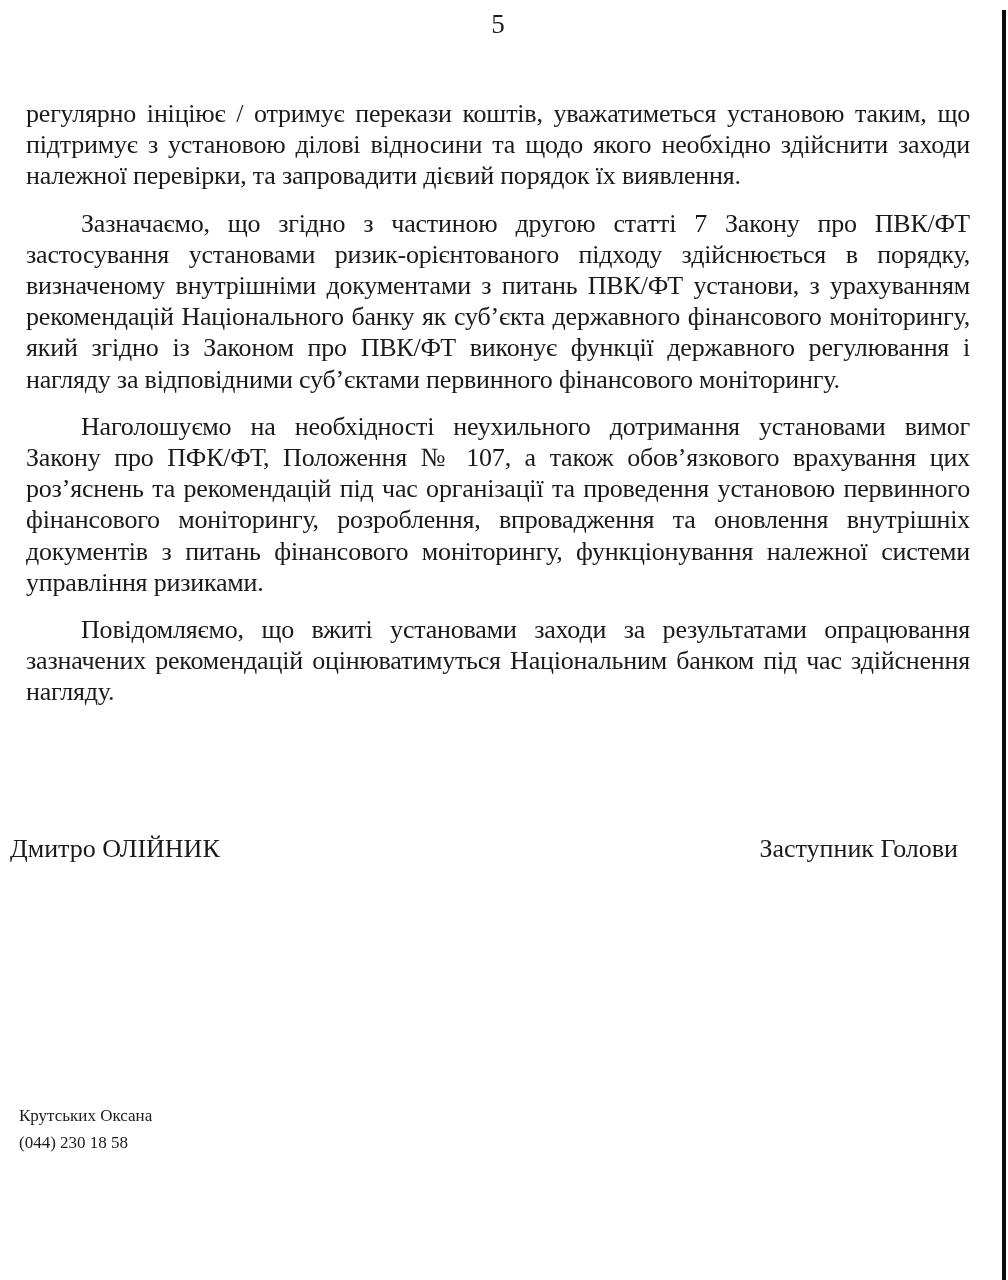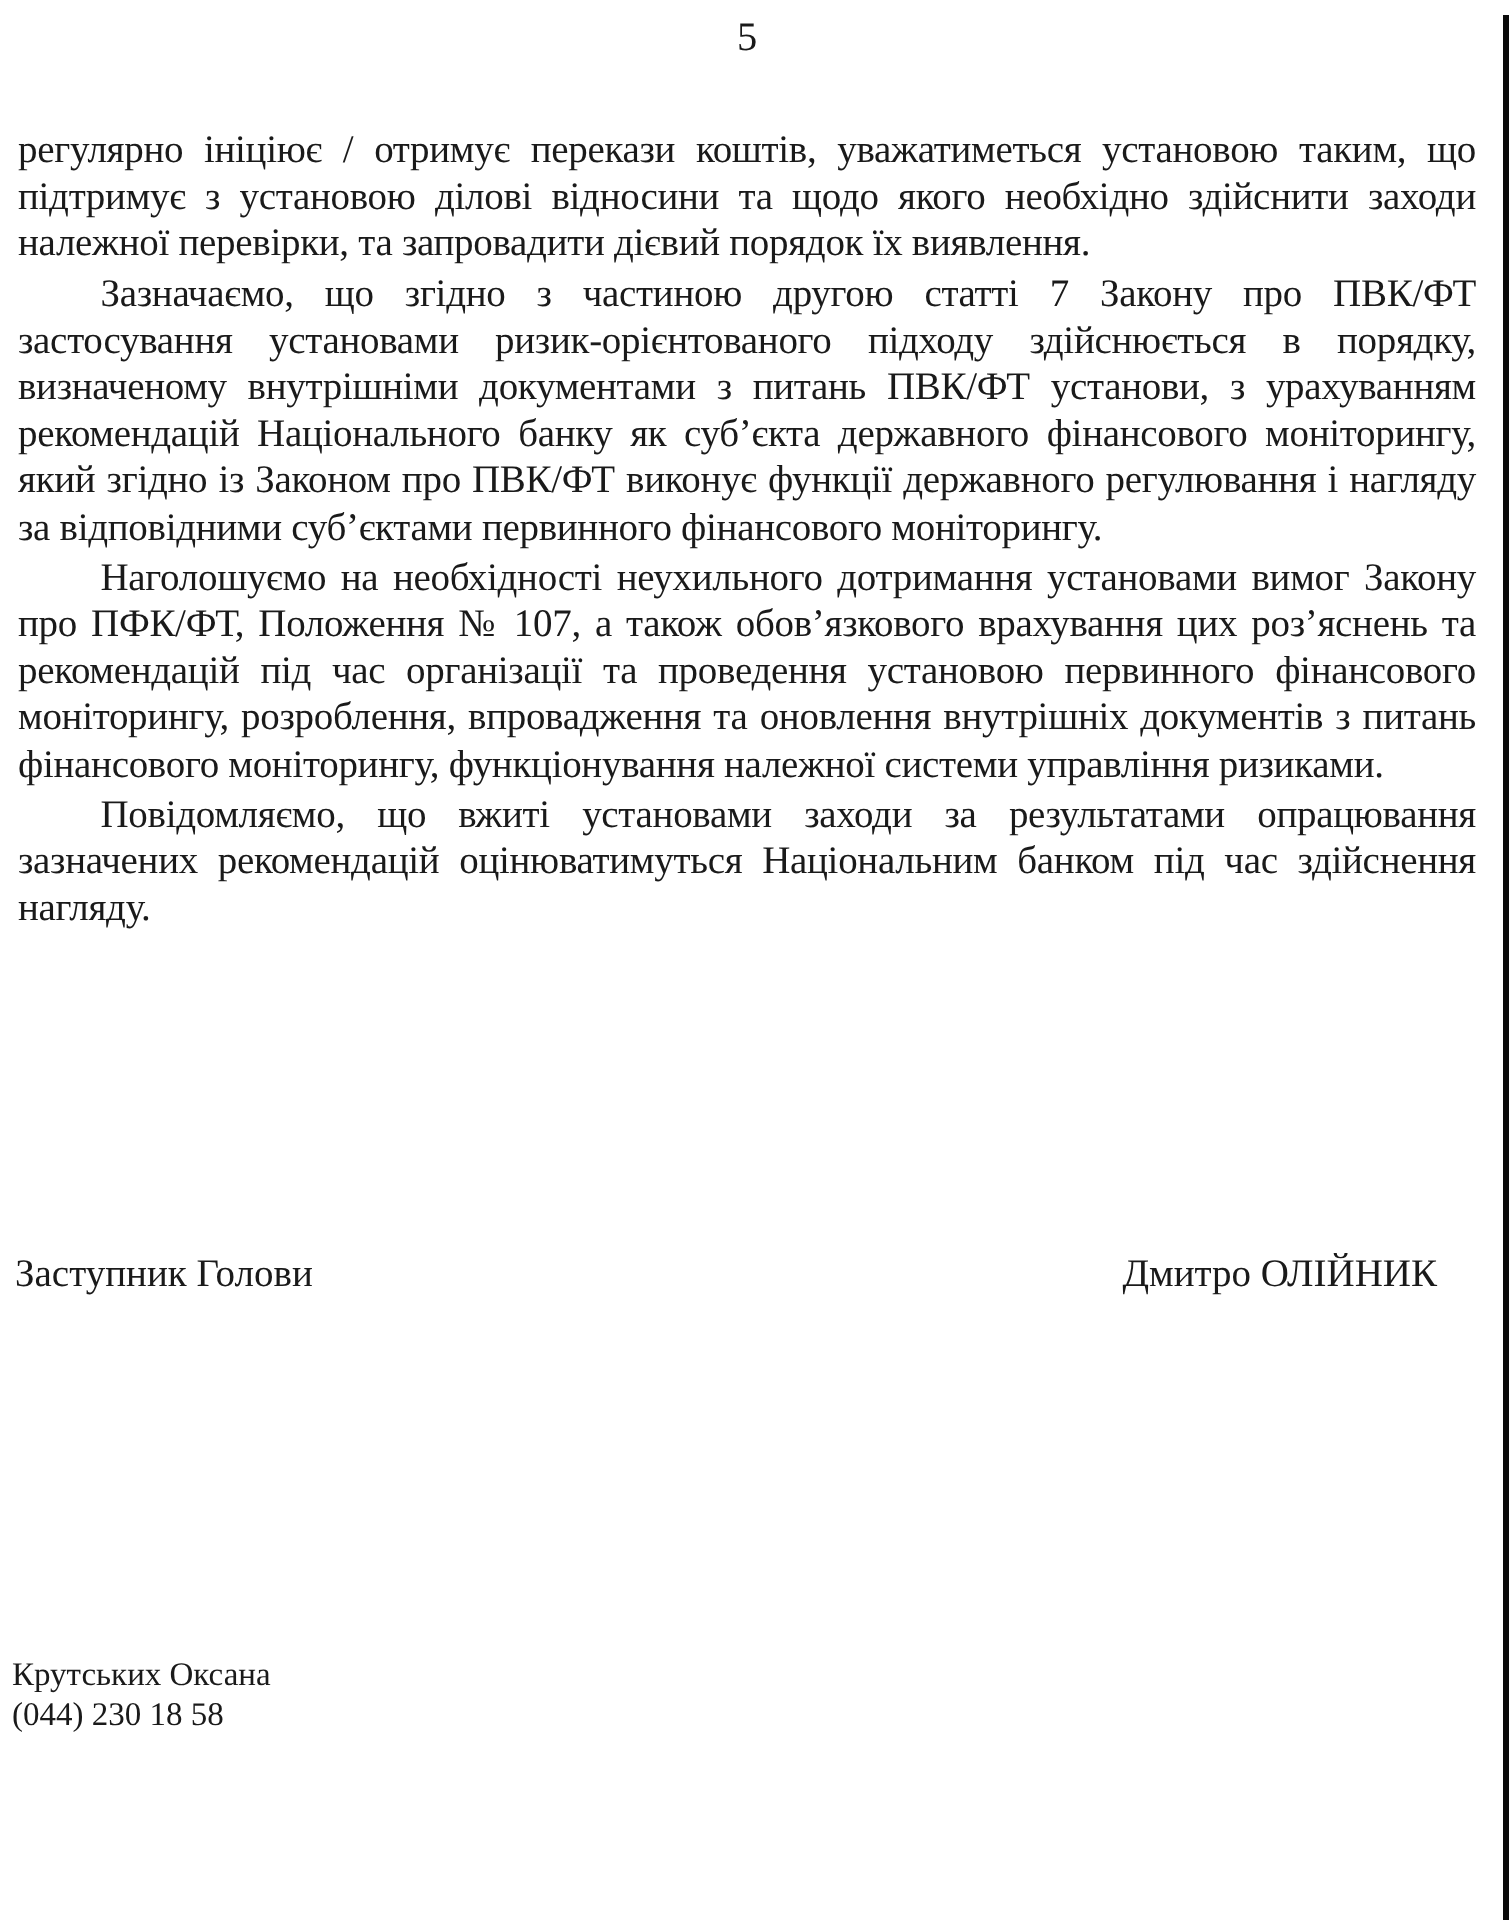--- a/index.html
+++ b/index.html
@@ -38,21 +38,21 @@
     position: absolute;
     top: 82px;
     left: 10px;
     width: 976px;
     font-size: 26px;
     line-height: 31.2px;
     text-align: justify;
     letter-spacing: -0.2px;
   }
   .content p {
-    margin: 2px;
+    margin: 16px;
     padding: 0;
     text-indent: 55px;
   }
   .content p.no-indent {
     text-indent: 0;
   }
   .signature-row {
     position: absolute;
     top: 833px;
     left: 10px;
@@ -60,44 +60,44 @@
     padding-right: 28px;
     box-sizing: border-box;
     display: flex;
     justify-content: space-between;
     font-size: 26px;
     line-height: 31px;
   }
   .footer {
     position: absolute;
     top: 1102px;
-    left: 8px;
-    font-size: 22px;
+    left: 19px;
+    font-size: 17px;
     line-height: 27px;
   }
 </style>
 </head>
 <body>
 
 <div class="doc">
 
   <div class="edge-right"></div>
 
   <div class="pageno">5</div>
 
   <div class="content">
       <p class="no-indent">регулярно ініціює / отримує перекази коштів, уважатиметься установою таким, що підтримує з установою ділові відносини та щодо якого необхідно здійснити заходи належної перевірки, та запровадити дієвий порядок їх виявлення.</p>
       <p>Зазначаємо, що згідно з частиною другою статті 7 Закону про ПВК/ФТ застосування установами ризик-орієнтованого підходу здійснюється в порядку, визначеному внутрішніми документами з питань ПВК/ФТ установи, з урахуванням рекомендацій Національного банку як суб’єкта державного фінансового моніторингу, який згідно із Законом про ПВК/ФТ виконує функції державного регулювання і нагляду за відповідними суб’єктами первинного фінансового моніторингу.</p>
       <p>Наголошуємо на необхідності неухильного дотримання установами вимог Закону про ПФК/ФТ, Положення № 107, а також обов’язкового врахування цих роз’яснень та рекомендацій під час організації та проведення установою первинного фінансового моніторингу, розроблення, впровадження та оновлення внутрішніх документів з питань фінансового моніторингу, функціонування належної системи управління ризиками.</p>
       <p>Повідомляємо, що вжиті установами заходи за результатами опрацювання зазначених рекомендацій оцінюватимуться Національним банком під час здійснення нагляду.</p>
     </div>
 
   <div class="signature-row">
+    <span>Дмитро ОЛІЙНИК</span>
     <span>Заступник Голови</span>
-    <span>Дмитро ОЛІЙНИК</span>
   </div>
 
   <div class="footer">
     <div>Крутських Оксана</div>
     <div>(044) 230 18 58</div>
   </div>
 
 </div>
 
 </body></html>

